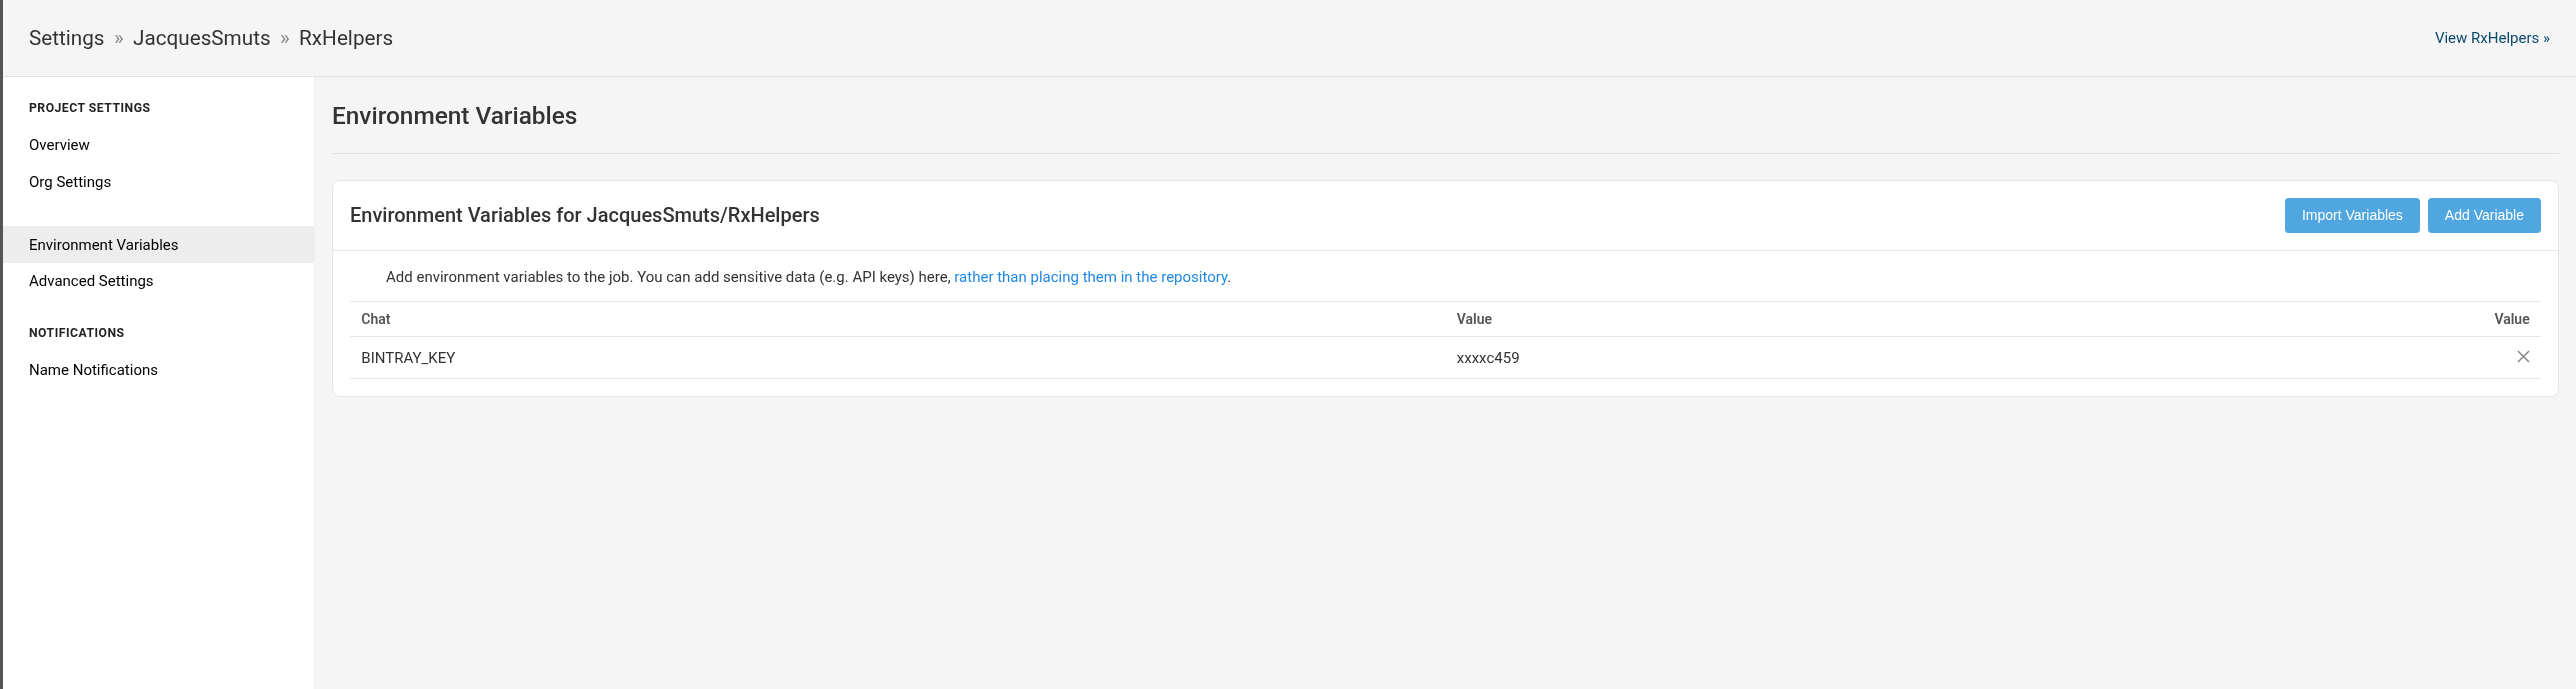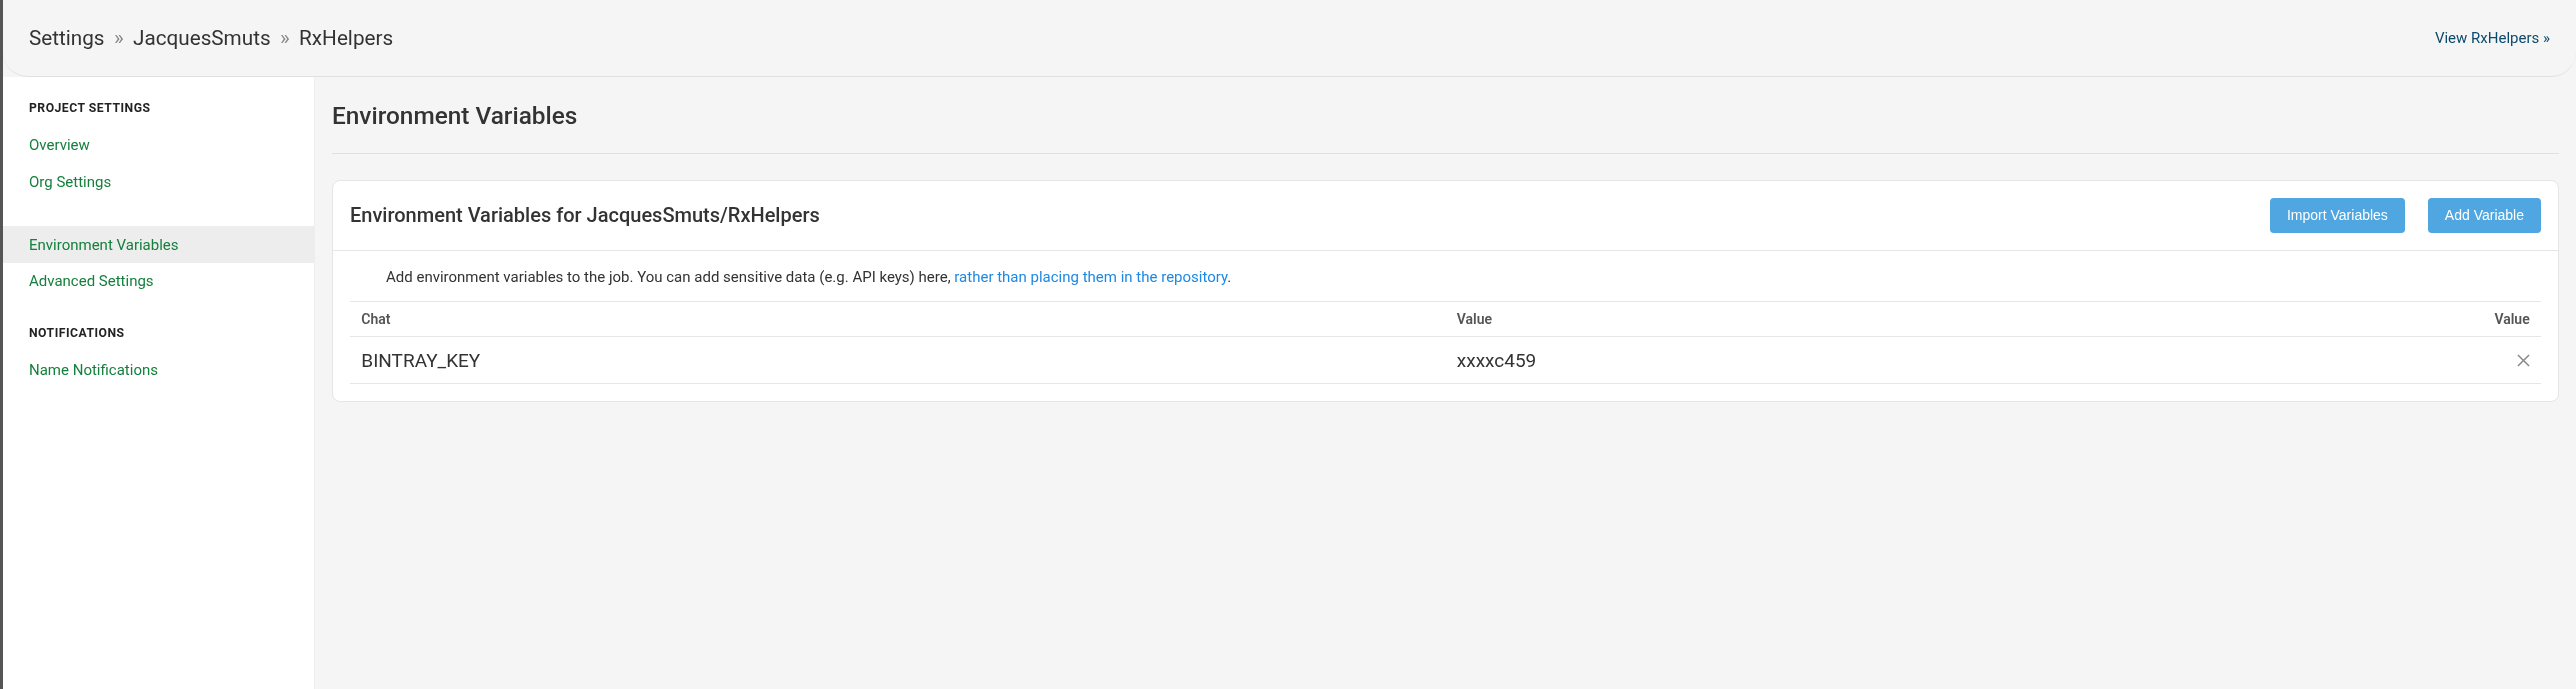--- a/index.html
+++ b/index.html
@@ -14,21 +14,20 @@
     flex-direction: column;
     min-height: 100vh;
     border-left: 3.8px solid #555;
   }
   .breadcrumb-bar {
     display: flex;
     align-items: center;
     justify-content: space-between;
     padding: 26px 26px;
     border-bottom: 0.9px solid #e0e0e0;
-    border-radius: 25px;
   }
   .breadcrumb {
     display: flex;
     align-items: center;
     gap: 9.4px;
     font-size: 20.7px;
     color: #333;
   }
   .breadcrumb .sep {
     color: #888;
@@ -51,21 +50,21 @@
   .sidebar-section-title {
     font-size: 12.2px;
     font-weight: 700;
     letter-spacing: 0.5px;
     color: #222;
     padding: 0 26px 11.3px 26px;
   }
   .sidebar-item {
     display: block;
     padding: 9.4px 26px;
-    color: #15803d;
+    color: #000000;
     text-decoration: none;
     font-size: 15px;
   }
   .sidebar-item.active {
     background: #ededed;
   }
   .sidebar-section-gap {
     height: 26px;
   }
   .main {
@@ -92,21 +91,21 @@
     padding: 17px 17px;
     border-bottom: 0.9px solid #e6e6e6;
   }
   .panel-title {
     font-size: 20px;
     font-weight: 500;
     color: #333;
   }
   .panel-actions {
     display: flex;
-    gap: 23px;
+    gap: 8px;
   }
   .btn {
     background: #4fa6e0;
     color: #fff;
     border: none;
     border-radius: 3.8px;
     padding: 9.4px 17px;
     font-size: 14px;
     cursor: pointer;
   }
@@ -133,21 +132,21 @@
     font-size: 14px;
     font-weight: 600;
     color: #555;
     padding: 9.4px 11.3px;
     border-top: 0.9px solid #e6e6e6;
     border-bottom: 0.9px solid #e6e6e6;
   }
   .env-table th.col-remove { text-align: right; }
   .env-table td {
     padding: 11.3px 11.3px;
-    font-size: 19px;
+    font-size: 15px;
     color: #333;
     border-bottom: 0.9px solid #e6e6e6;
   }
   .env-table td.col-remove { text-align: right; }
   .remove-icon {
     display: inline-block;
     width: 17px; height: 17px;
     cursor: pointer;
     color: #888;
     position: relative;

